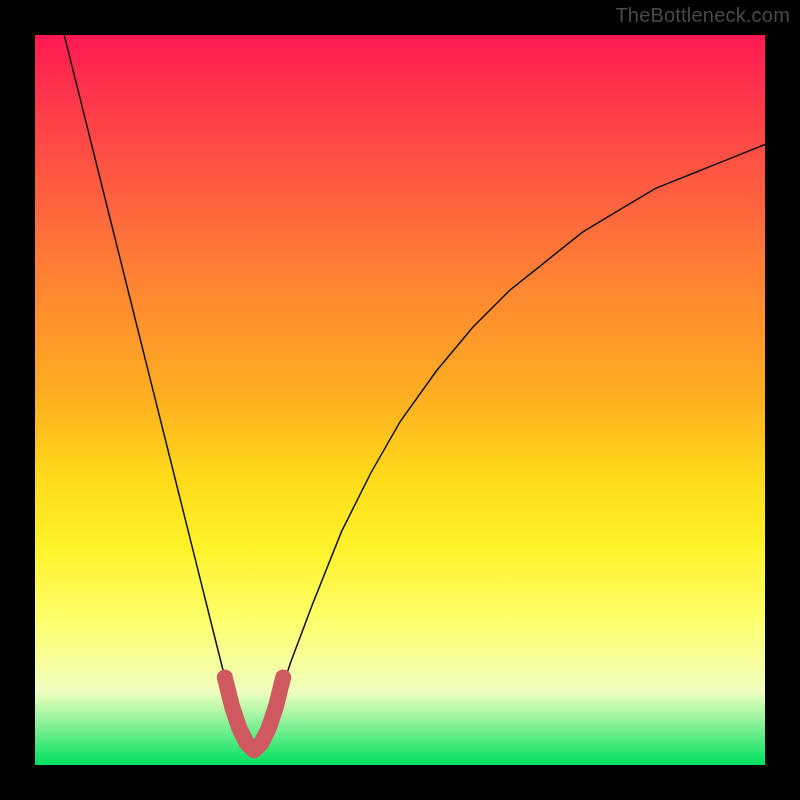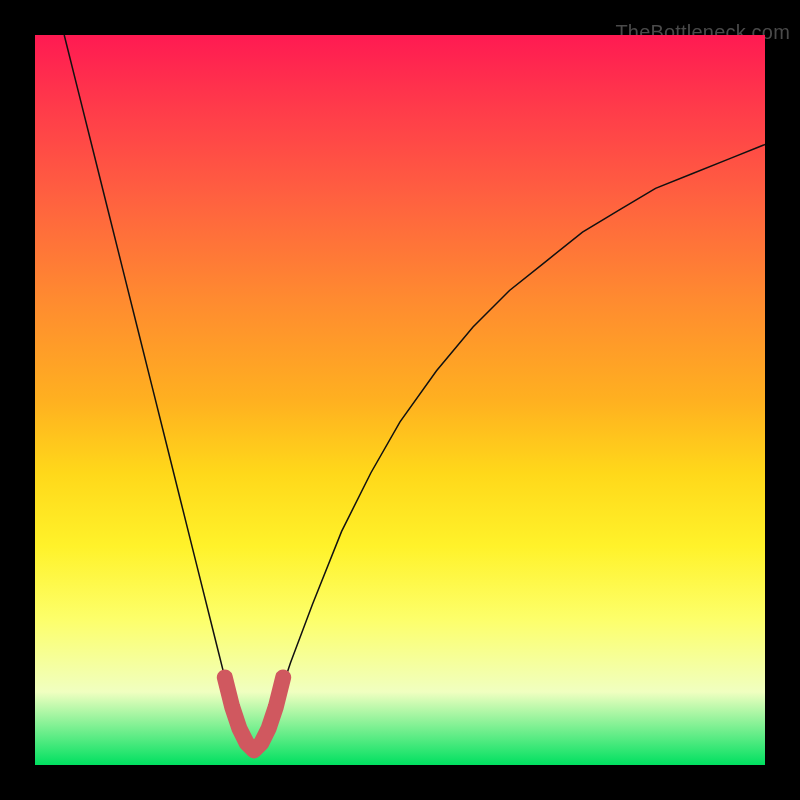--- a/index.html
+++ b/index.html
@@ -49,21 +49,21 @@
   }
   .valley {
     fill: none;
     stroke: #d0585f;
     stroke-width: 16;
     stroke-linecap: round;
     stroke-linejoin: round;
   }
   .watermark {
     position: absolute;
-    top: 21px;
+    top: 4px;
     right: 10px;
     color: #4a4a4a;
     font-size: 20px;
     font-weight: 500;
     letter-spacing: 0.2px;
   }
 </style>
 </head>
 <body>
 

